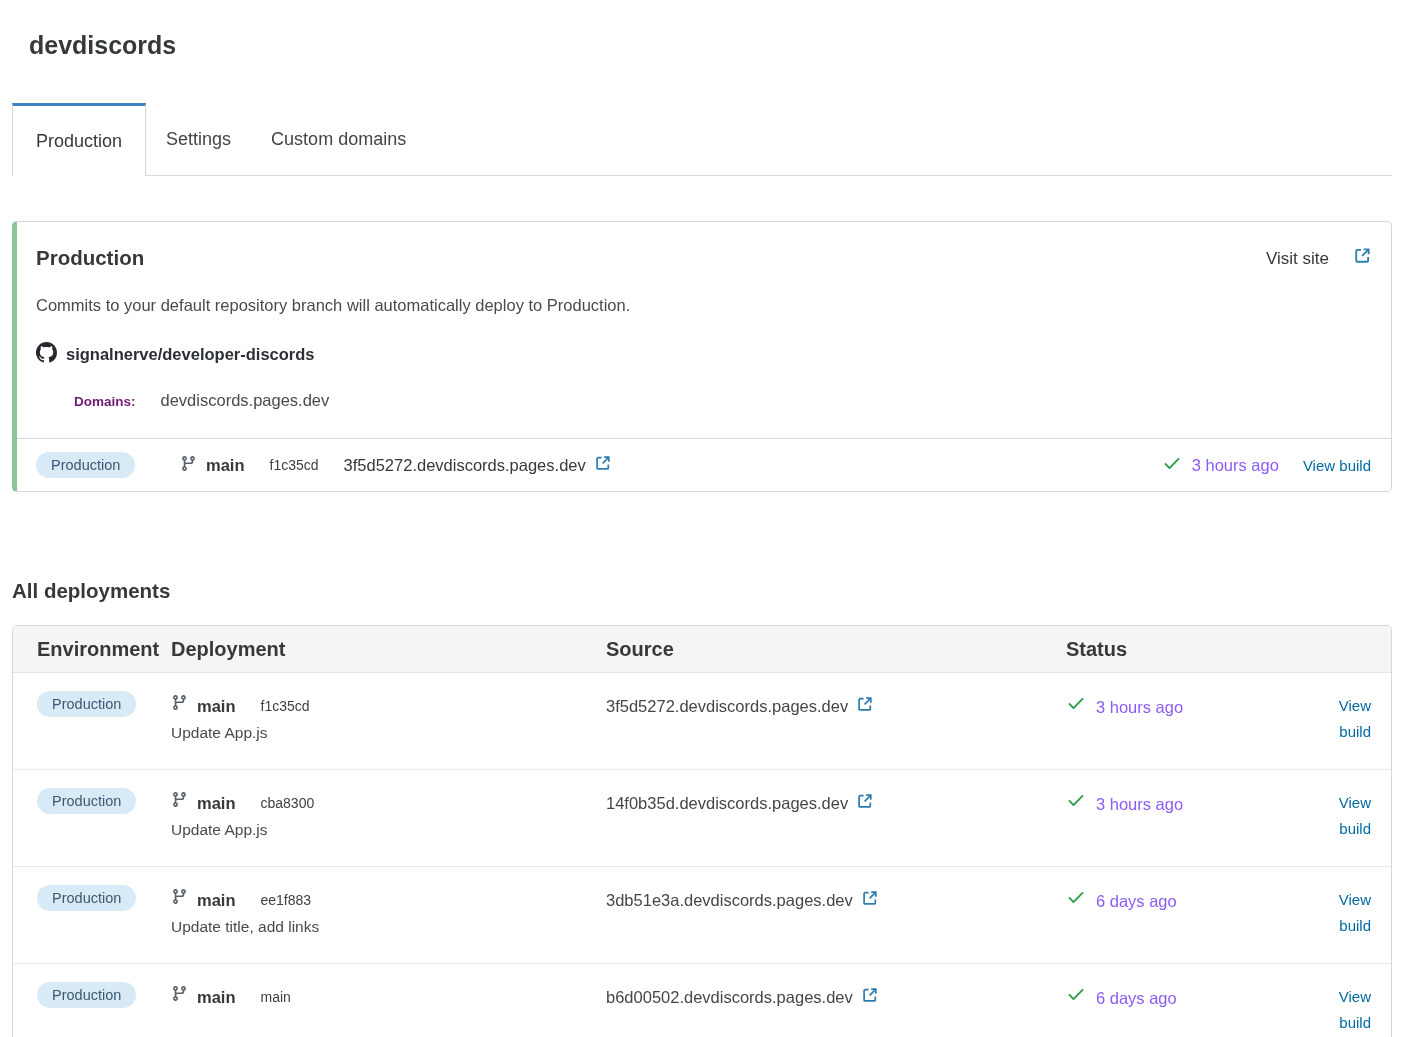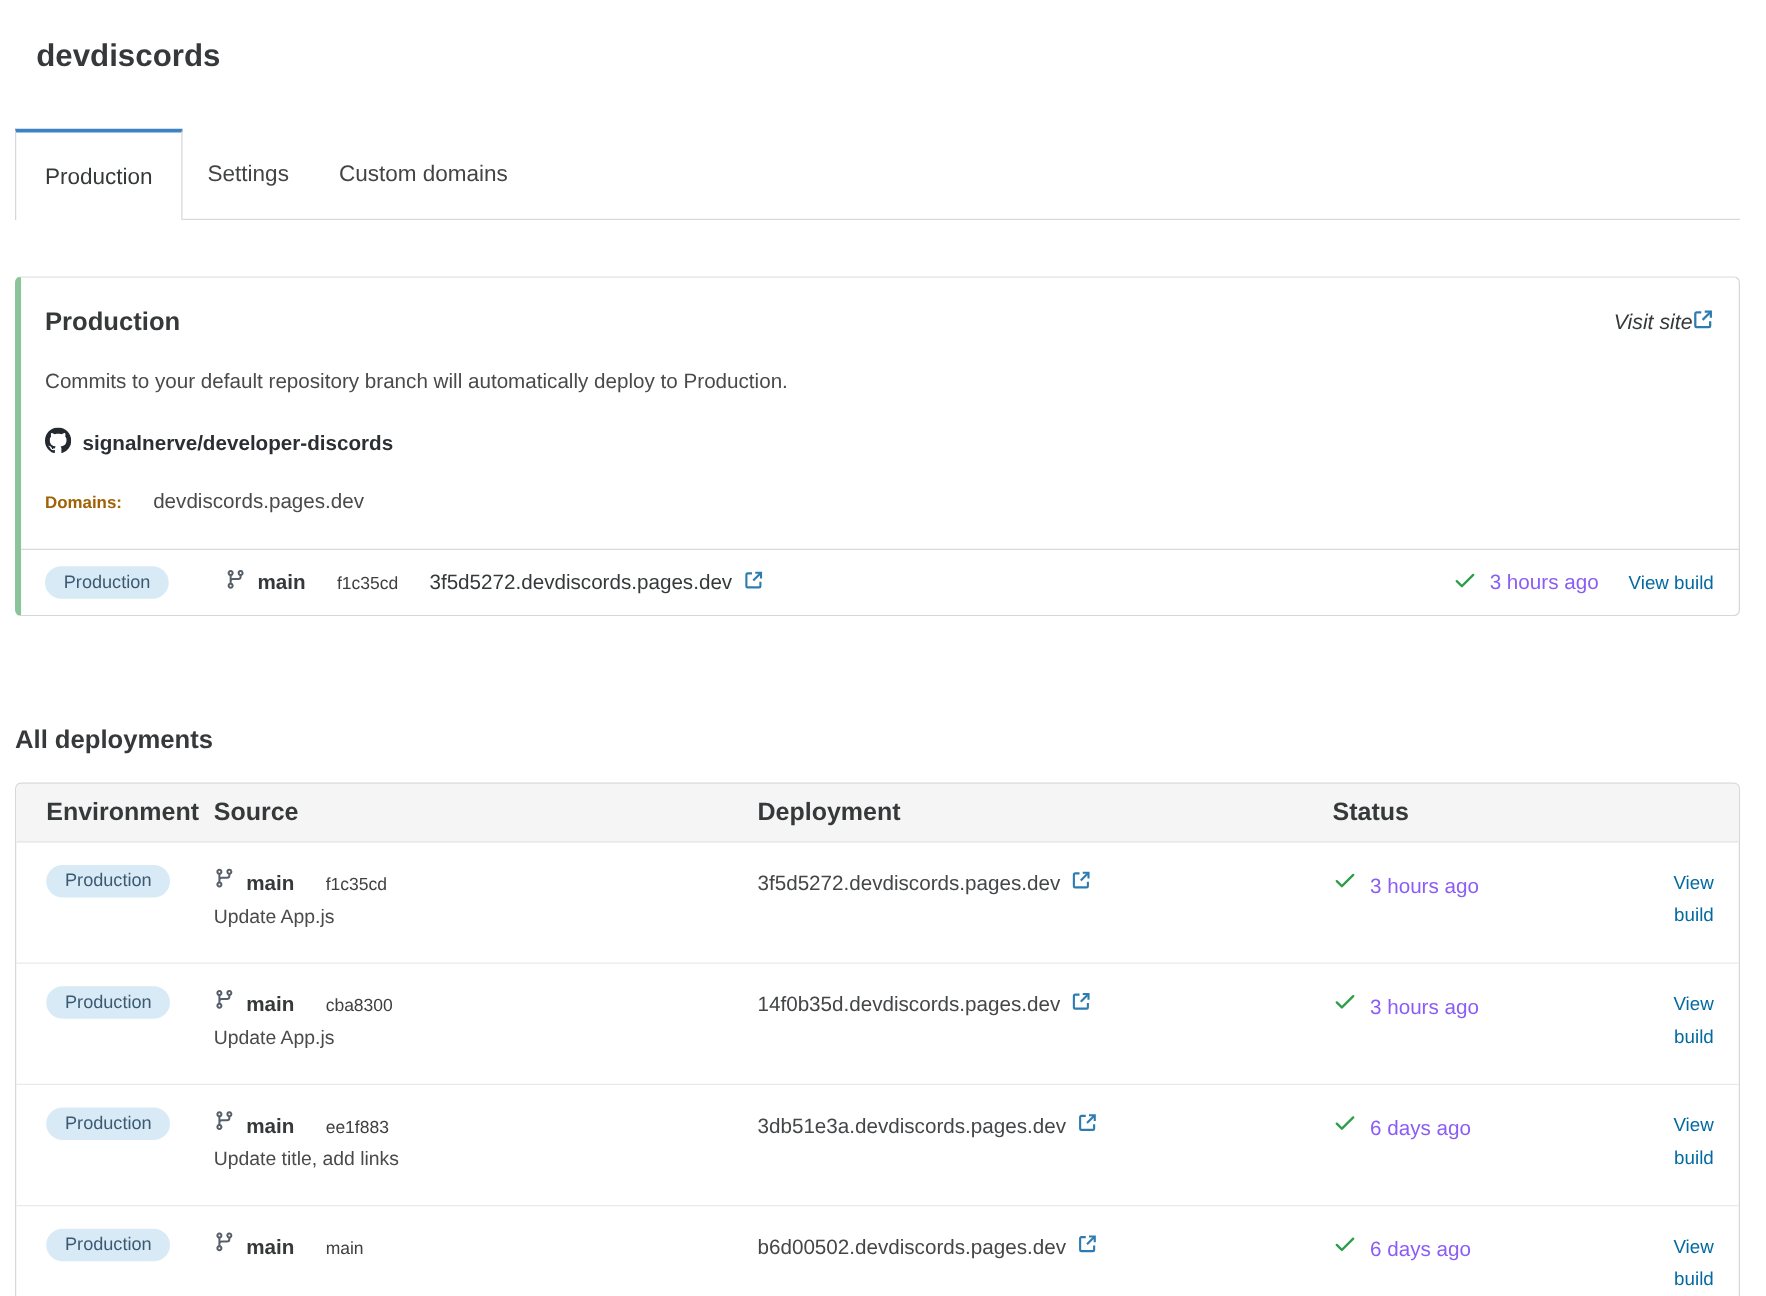--- a/index.html
+++ b/index.html
@@ -27,27 +27,27 @@
   
   .prod-card {
     margin-top: 45px;
     border: 1px solid #d5d7d8;
     border-left: 5px solid #8cc49a;
     border-radius: 5px;
   }
   .card-body { padding: 24px 20px 28px 19px; }
   .card-head { display: flex; justify-content: space-between; align-items: center; }
   .card-title { font-size: 20.5px; font-weight: 600; margin: 0; }
-  .visit-site { display: inline-flex; align-items: center; gap: 0; font-size: 17px; color: #36393a; cursor: pointer; text-decoration: none; font-style: italic; }
+  .visit-site { display: inline-flex; align-items: flex-end; gap: 25px; font-size: 17px; color: #36393a; cursor: pointer; text-decoration: none; }
   .visit-site .ext-icon { color: #2c7cb0; }
   .card-desc { margin: 26px 0 0; font-size: 16.5px; color: #4a4a4a; }
   .repo-line { margin-top: 27px; display: flex; align-items: center; gap: 9px; font-size: 16.5px; font-weight: 700; color: #2b2f33; }
   .repo-line svg { color: #24292f; flex: none; }
   .domains-line { margin-top: 24px; display: flex; align-items: baseline; }
-  .domains-label { font-size: 13.5px; font-weight: 600; color: #a16207; }
+  .domains-label { font-size: 13.5px; font-weight: 600; color: #701a75; margin-left: 38px; }
   .domains-value { font-size: 16.5px; color: #4a4a4a; margin-left: 25px; }
 
   .card-footer { border-top: 1px solid #d9d9d9; padding: 13px 20px 13px 19px; display: flex; align-items: center; }
   .badge {
     background: #d9eaf7; color: #3b5a71; font-size: 14.5px;
     padding: 5px 15px; border-radius: 15px; display: inline-block; white-space: nowrap;
   }
   .footer-badge-col { width: 144px; flex: none; }
   .branch-icon { color: #57606a; flex: none; }
   .branch-name { font-weight: 700; font-size: 16.5px; margin-left: 9px; }
@@ -158,22 +158,22 @@
         <a class="view-build">View build</a>
       </div>
     </div>
   </section>
 
   <h2 class="section-title">All deployments</h2>
 
   <div class="table">
     <div class="thead">
       <div>Environment</div>
+      <div>Deployment</div>
       <div>Source</div>
-      <div>Deployment</div>
       <div>Status</div>
       <div></div>
     </div>
     <div>
   <div class="trow">
     <div class="cell-env">
       <span class="badge">Production</span>
     </div>
     <div class="cell-source">
       <div class="source-main">

